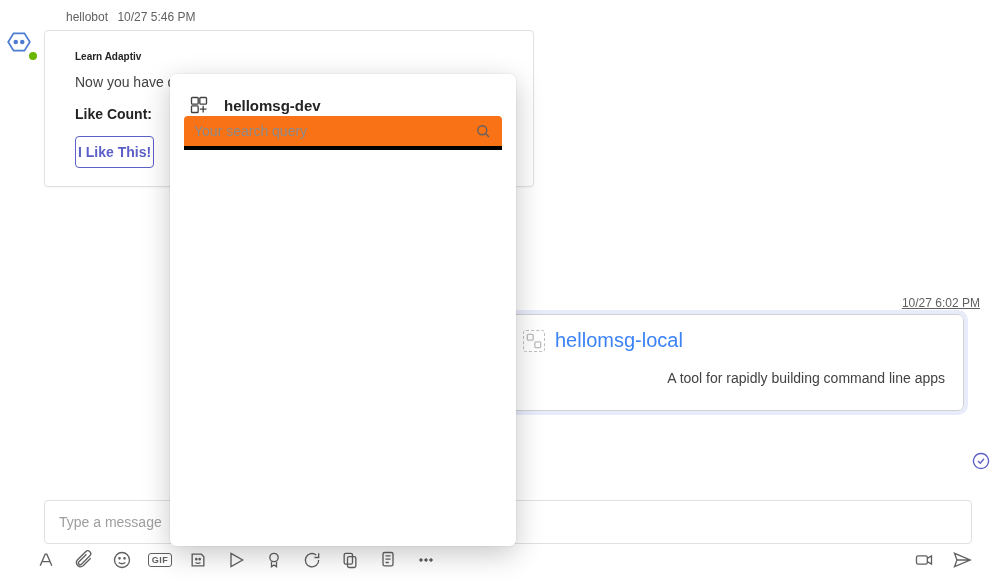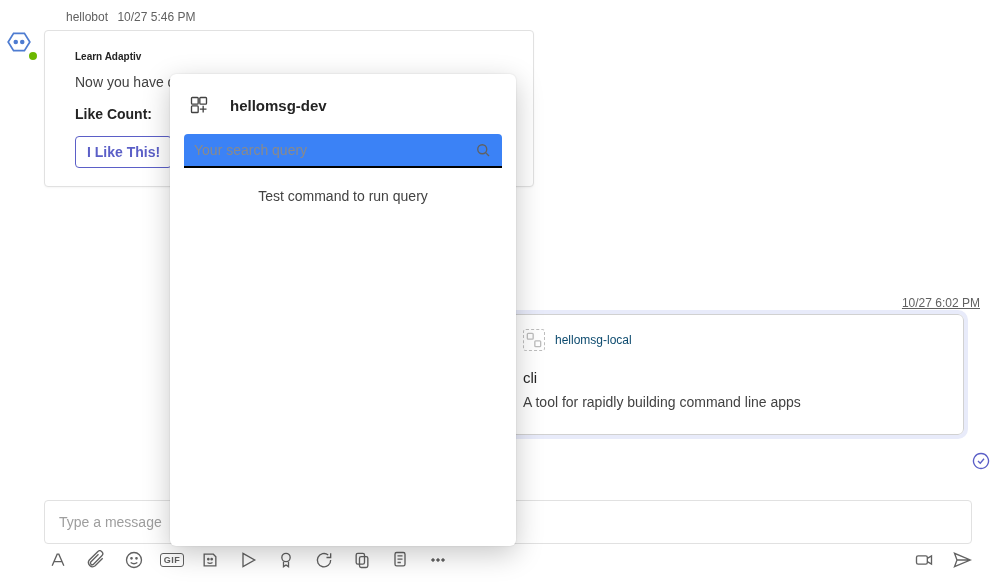--- a/index.html
+++ b/index.html
@@ -47,21 +47,21 @@
     .ac-title { font-weight: 700; font-size: 10px; color: #242424; margin-bottom: 10px;}
     .ac-body  { font-size: 14px; color: #424242; line-height: 1.45; margin-bottom: 14px; }
     .ac-like-label { font-weight: 700; font-size: 14px; margin-bottom: 14px; }
     .ac-button {
       display: inline-block;
       border: 1px solid #5b5fc7;
       color: #5b5fc7;
       background: #fff;
       font-size: 14px;
       font-weight: 600;
-      padding: 7px 11px;
+      padding: 7px 2px;
       border-radius: 4px;
       cursor: pointer;
     }
 
     
     .own-timestamp {
       position: absolute; right: 20px; top: 296px;
       font-size: 12px; color: #616161; text-decoration: underline;
     }
     .own-card {
@@ -73,23 +73,23 @@
       outline: 4px solid #e8ebfa;
       padding: 14px 18px 24px 18px;
     }
     .own-card .app-row {
       display: flex; align-items: center; gap: 10px; margin-bottom: 18px;
     }
     .own-card .app-icon {
       width: 22px; height: 22px; border: 1px dashed #bdbdbd; border-radius: 3px;
       display: flex; align-items: center; justify-content: center;
     }
-    .own-card .app-name { font-size: 12px; color: #0c4a6e; }
+    .own-card .app-name { font-size: 20px; color: #3b82f6; }
     .own-card .title { font-size: 15px; color: #242424; margin-bottom: 8px; }
-    .own-card .desc  { font-size: 14px; color: #424242; }
+    .own-card .desc  { font-size: 14px; color: #424242; text-align: right; }
 
     .read-receipt {
       position: absolute; right: 10px; top: 452px;
       width: 18px; height: 18px;
     }
     .read-receipt svg { width: 18px; height: 18px; stroke: #5b5fc7; }
 
     
     .compose {
       position: absolute; left: 44px; right: 28px; top: 500px;
@@ -100,21 +100,21 @@
       padding: 0 14px;
       color: #616161;
     }
     .compose input {
       border: none; outline: none; width: 100%; font-size: 14px;
       color: #242424; background: transparent;
     }
     .compose input::placeholder { color: #9e9e9e; }
 
     .toolbar {
-      position: absolute; left: 48px; right: 28px; top: 550px;
+      position: absolute; left: 36px; right: 28px; top: 550px;
       display: flex; align-items: flex-start; gap: 18px;
       color: #616161;
     }
     .toolbar .spacer { flex: 1; }
     .toolbar .tb-icon {
       width: 20px; height: 20px; display: flex; align-items: center; justify-content: center;
       cursor: pointer;
     }
     .toolbar svg { width: 20px; height: 20px; stroke: #616161; }
     .gif-box {
@@ -124,31 +124,31 @@
 
     
     .popover {
       position: absolute; left: 170px; top: 74px;
       width: 346px; height: 472px;
       background: #fff;
       border-radius: 6px;
       box-shadow: 0 8px 28px rgba(0,0,0,.22), 0 0 2px rgba(0,0,0,.12);
       padding: 20px 14px 14px 14px;
     }
-    .popover .hdr { display: flex; align-items: center; gap: 20px; margin-bottom: 18px; padding-left: 4px;}
+    .popover .hdr { display: flex; align-items: center; gap: 14px; padding-left: 4px;}
     .popover .hdr-icon {
       width: 22px; height: 22px; display: flex; align-items: center; justify-content: center;
     }
     .popover .hdr-icon svg { width: 20px; height: 20px; stroke: #424242; }
     .popover .hdr-title { font-weight: 700; font-size: 15px; color: #242424; }
 
     .popover .search {
       display: flex; align-items: center;
-      background: #3b82f6;
-      border-bottom: 2px solid #000000;
+      background: #f97316;
+      border-bottom: 4px solid #000000;
       border-radius: 4px 4px 0 0;
       height: 34px;
       padding: 0 10px;
     }
     .popover .search input {
       flex: 1; border: none; outline: none; background: transparent;
       font-size: 14px; color: #242424;
     }
     .popover .search input::placeholder { color: #8a8a8a; }
     .popover .search svg { width: 18px; height: 18px; stroke: #616161; }
@@ -191,21 +191,20 @@
 <div class="own-card">
   <div class="app-row">
     <div class="app-icon">
       <svg viewBox="0 0 24 24" fill="none" stroke="#bdbdbd" stroke-width="1.6">
         <rect x="4" y="4" width="7" height="7" rx="1"></rect>
         <rect x="13" y="13" width="7" height="7" rx="1"></rect>
       </svg>
     </div>
     <div class="app-name">hellomsg-local</div>
   </div>
-  <div class="title">cli</div>
   <div class="desc">A tool for rapidly building command line apps</div>
 </div>
 
 <div class="read-receipt">
   <svg viewBox="0 0 24 24" fill="none" stroke-width="1.8">
     <path d="M12 2 a10 10 0 1 0 0.001 0"></path>
     <path d="M8 12 l3 3 l5 -6"></path>
   </svg>
 </div>
 
@@ -309,14 +308,13 @@
   </div>
 
   <div class="search">
     <input type="text" placeholder="Your search query" style="">
     <svg viewBox="0 0 24 24" fill="none" stroke-width="1.8">
       <circle cx="11" cy="11" r="6"></circle>
         <path d="M20 20 l-4.5 -4.5"></path>
     </svg>
   </div>
 
-  <div class="hint">Test command to run query</div>
 </div>
 
 </body></html>

